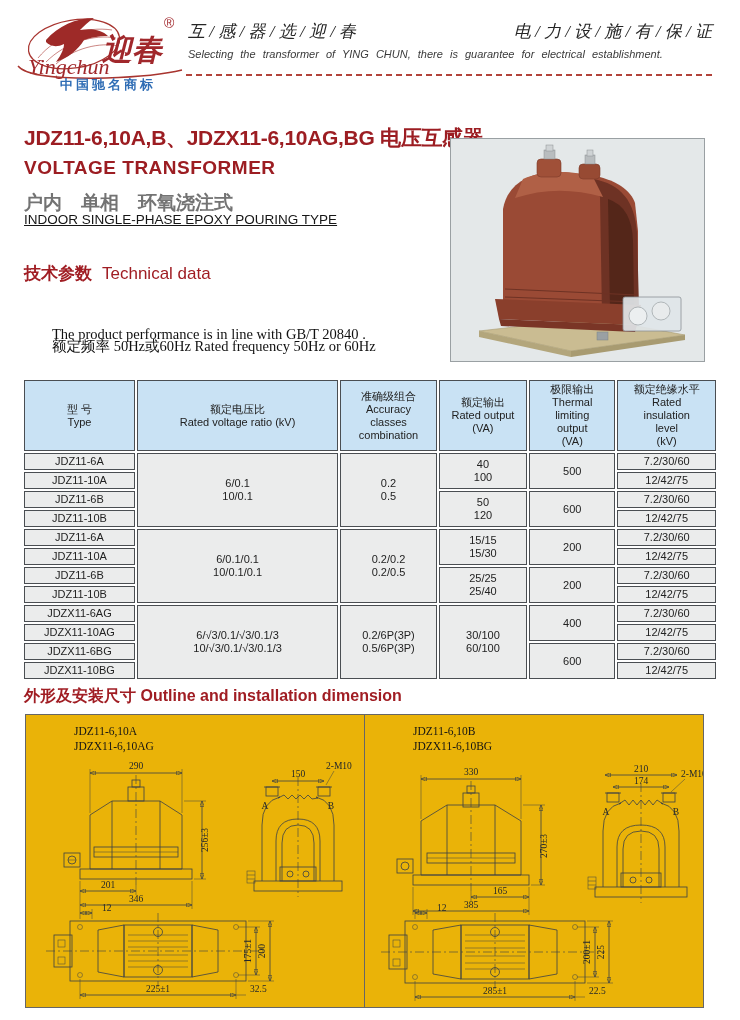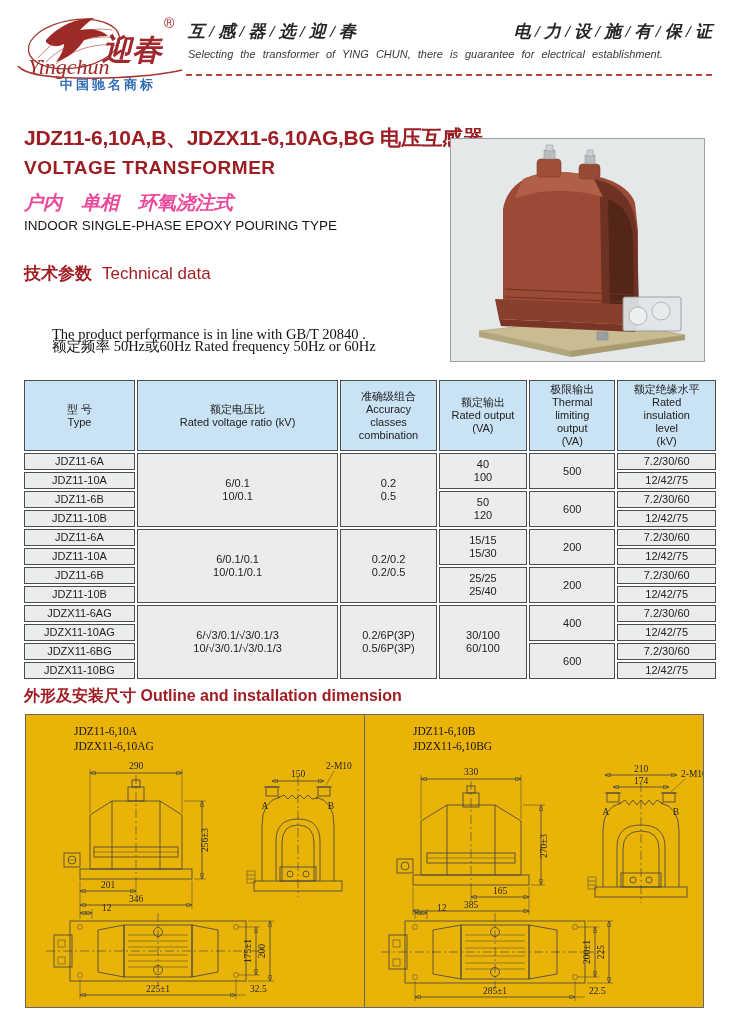--- a/index.html
+++ b/index.html
@@ -5,30 +5,30 @@
   html,body{margin:0;padding:0;background:#fff;}
   .page{position:relative;width:740px;height:1020px;background:#fff;overflow:hidden;
         font-family:"Liberation Sans",sans-serif;color:#1c1c1c;}
   .abs{position:absolute;}
   .pre{white-space:pre-line;}
 
   
   .famous{left:60px;top:76px;font-size:13px;font-weight:bold;color:#2f6db5;letter-spacing:3px;}
   .slogan{left:188px;top:20px;width:524px;}
   .slogan-cn{display:flex;justify-content:space-between;font-family:"Liberation Serif",serif;
-             font-style:italic;font-weight:bold;font-size:17px;color:#262626;}
+             font-style:italic;font-weight:normal;font-size:17px;color:#262626;}
   .slogan-en{margin-top:5px;font-family:"Liberation Sans",sans-serif;font-style:italic;
              font-size:11px;color:#3a3a3a;word-spacing:4px;white-space:nowrap;}
   .dash-line{left:186px;top:74px;width:526px;border-top:2px dashed #b2423a;}
 
   
   .model-title{left:24px;top:124px;font-size:21px;font-weight:bold;color:#9c1d22;letter-spacing:-0.3px;}
   .product-en{left:24px;top:157px;font-size:19px;font-weight:600;color:#9c1d22;letter-spacing:0.5px;}
-  .type-cn{left:24px;top:190px;font-family:"Liberation Serif",serif;font-weight:bold;font-size:19px;color:#ec4899;font-style:italic;}
-  .type-en{left:24px;top:218px;font-size:13.5px;color:#161616;}
+  .type-cn{left:24px;top:190px;font-family:"Liberation Serif",serif;font-weight:bold;font-size:19px;color:#737373;}
+  .type-en{left:24px;top:212px;font-size:13.5px;color:#161616;text-decoration:underline;}
 
   .tech-head{left:24px;top:262px;font-size:17px;color:#a01d23;}
   .tech-head .cn{font-weight:bold;margin-right:10px;}
   .tech-line{left:52px;font-family:"Liberation Serif",serif;font-size:14.5px;color:#101010;}
 
   
   .photo-box{left:450px;top:138px;width:253px;height:222px;background:#e4e8e9;border:1px solid #9aa0a3;}
 
   
   .spec-table{position:absolute;left:22px;top:378px;width:696px;border-collapse:separate;

